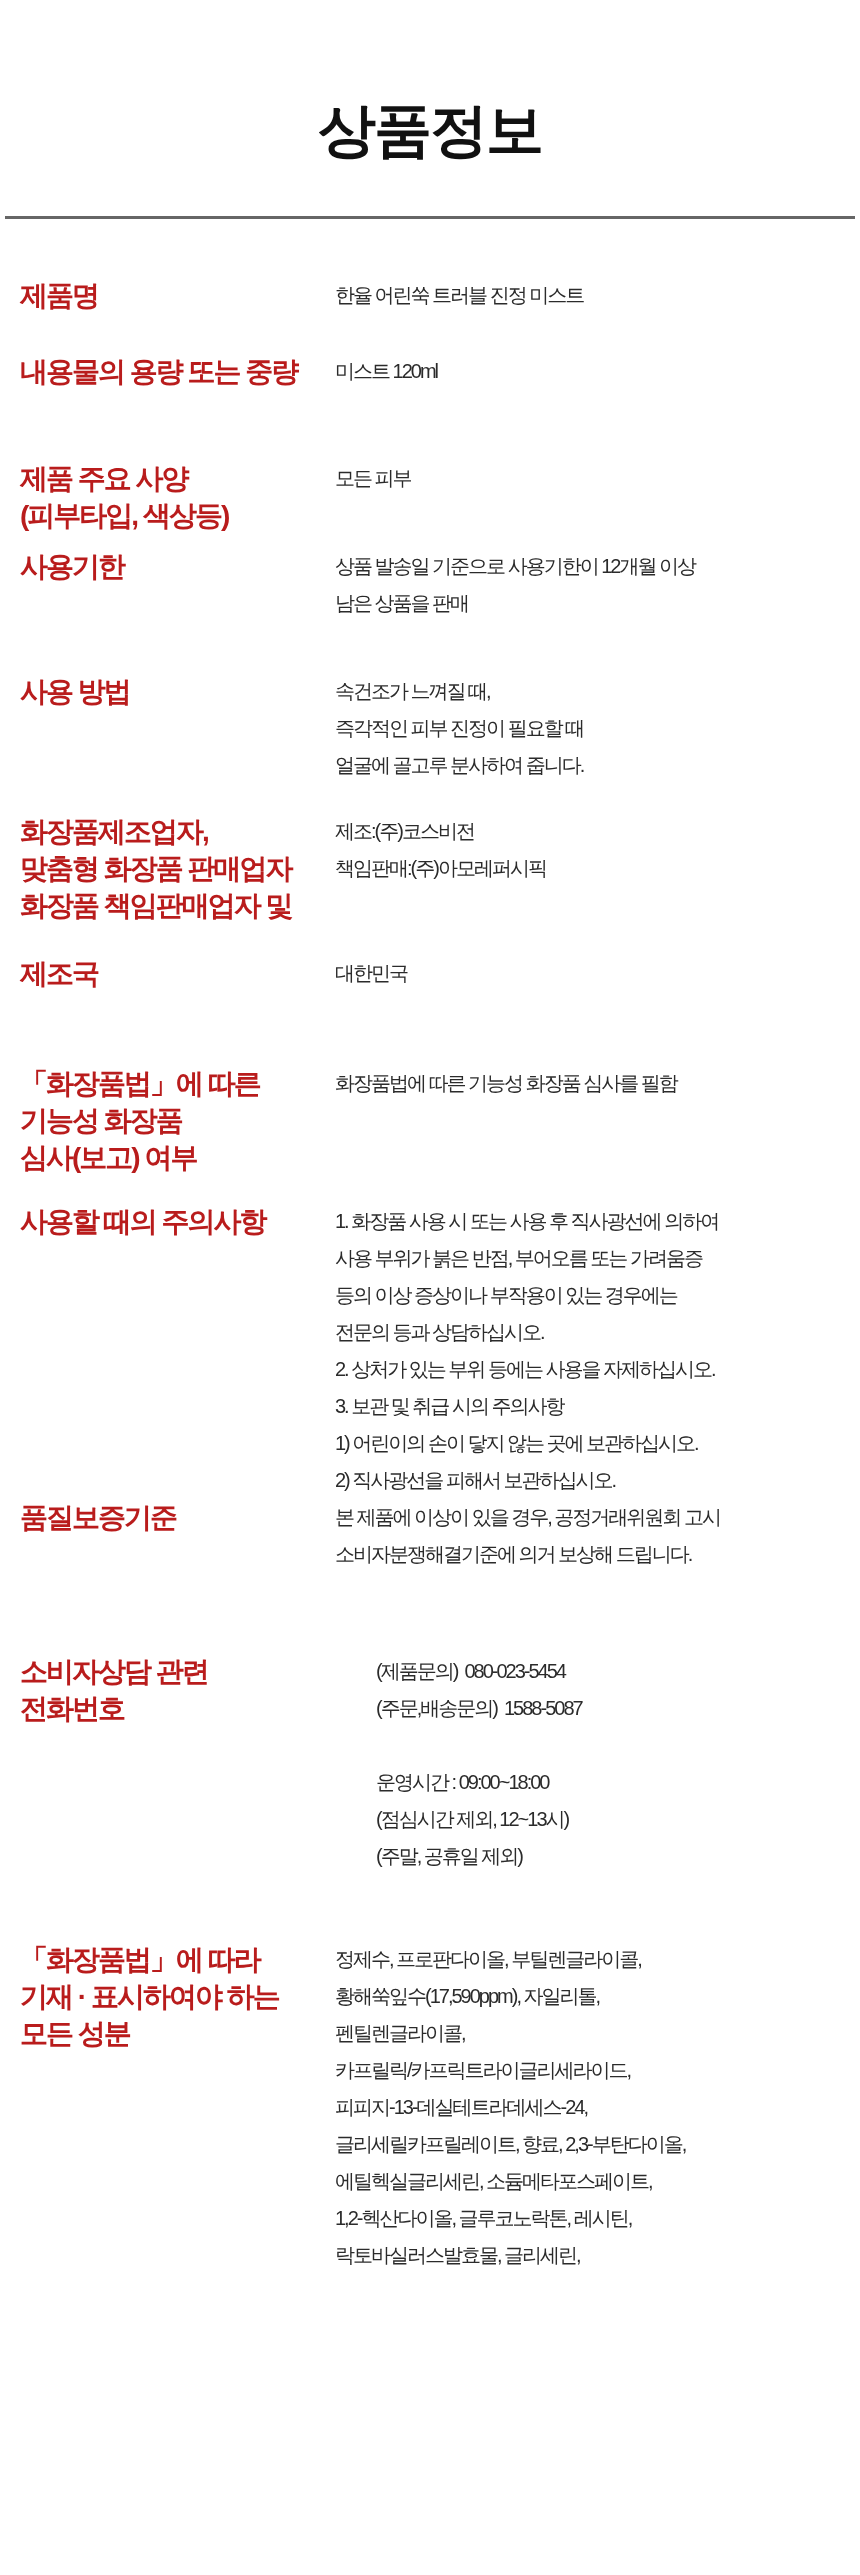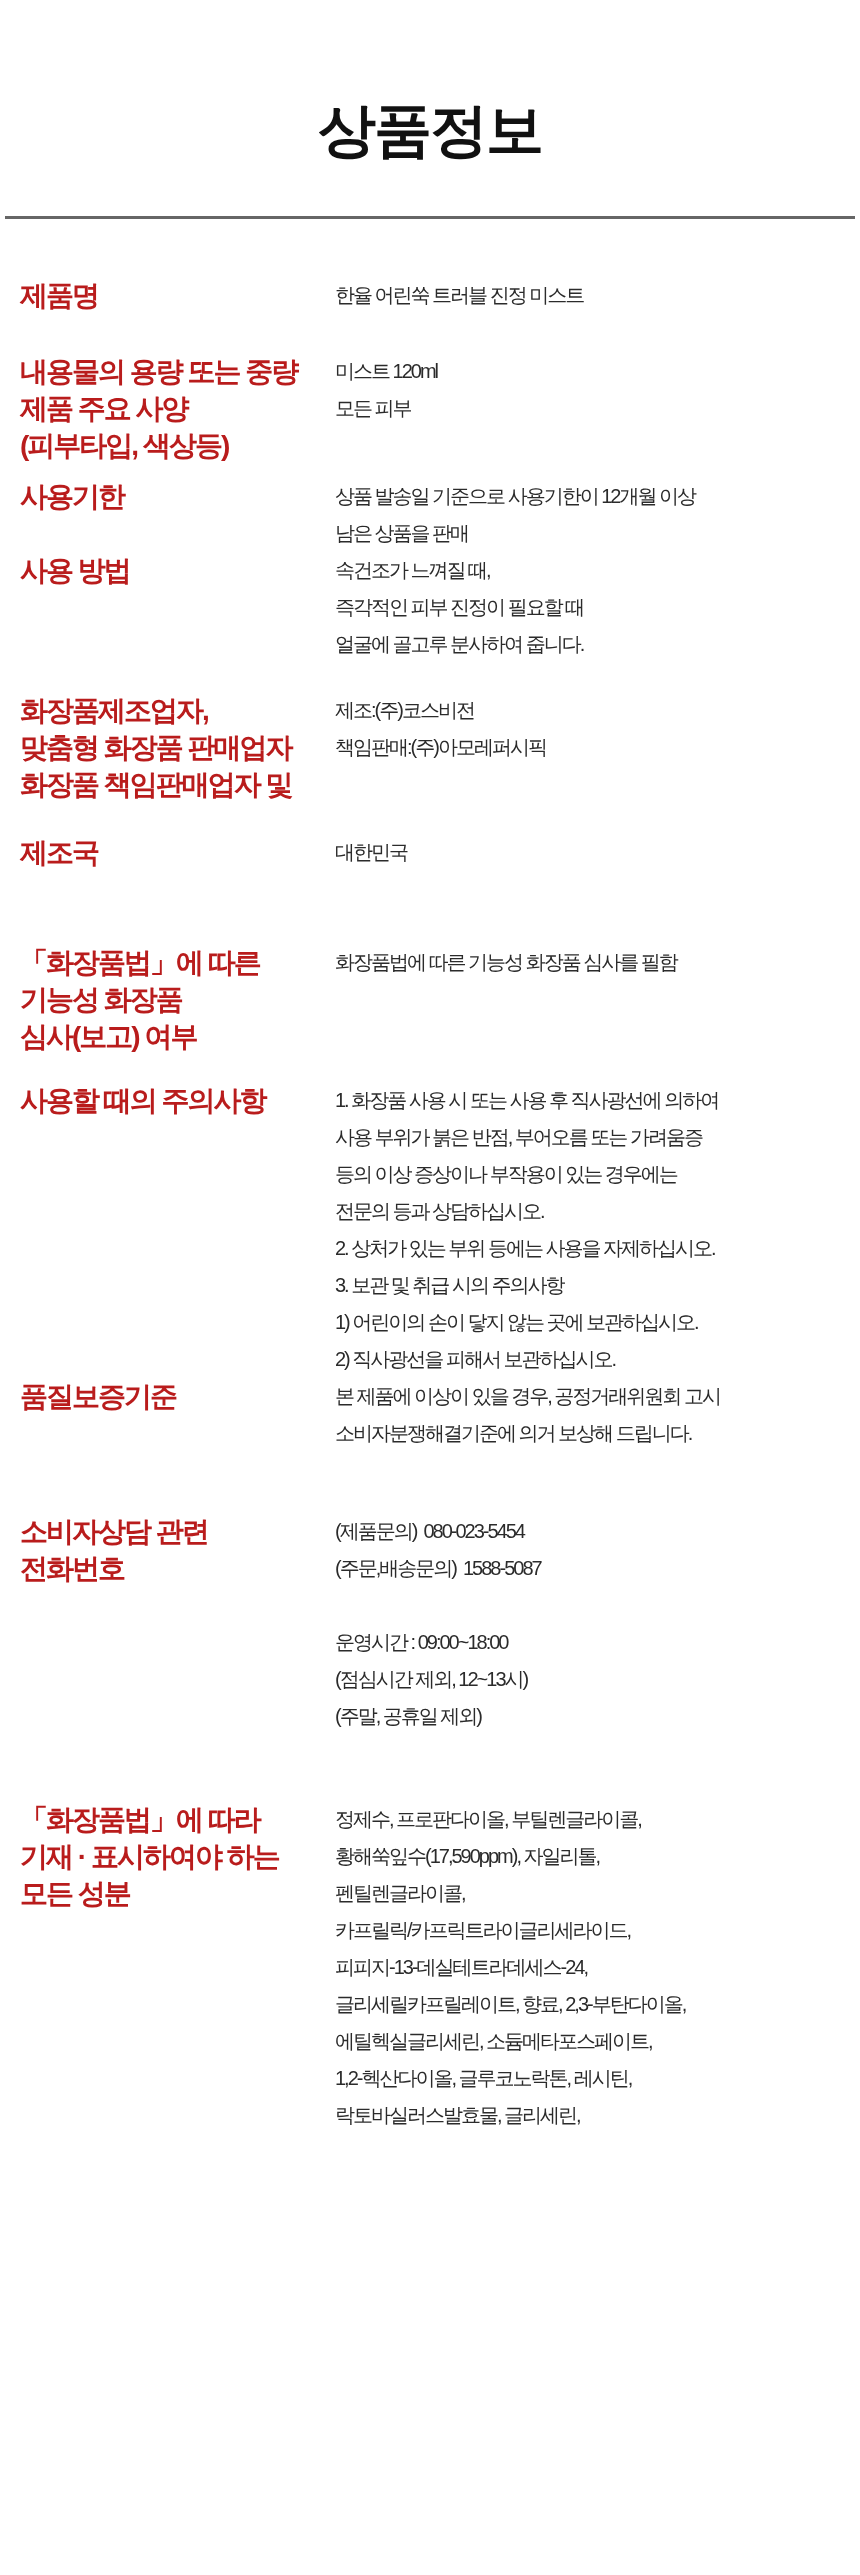--- a/index.html
+++ b/index.html
@@ -54,29 +54,29 @@
     letter-spacing: -2px;
     color: #2b2b2b;
   }
   .line {
     min-height: 37px;
     white-space: pre-wrap;
   }
   
   .row:nth-of-type(1)  { margin-top: 58px; }
   .row:nth-of-type(2)  { margin-top: 39px; }
-  .row:nth-of-type(3)  { }
+  .row:nth-of-type(3)  { margin-top: 70px; }
   .row:nth-of-type(4)  { margin-top: 14px; }
-  .row:nth-of-type(5)  { }
+  .row:nth-of-type(5)  { margin-top: 51px; }
   .row:nth-of-type(6)  { margin-top: 29px; }
   .row:nth-of-type(7)  { margin-top: 31px; }
   .row:nth-of-type(8)  { margin-top: 73px; }
   .row:nth-of-type(9)  { margin-top: 27px; }
   .row:nth-of-type(10) { }
-  .row:nth-of-type(11) { margin-top: 61px; }
+  .row:nth-of-type(11) { margin-top: 80px; gap: 41px; }
   .row:nth-of-type(12) { margin-top: 66px; }
 </style>
 </head>
 <body>
 
 <h1 class="page-title">상품정보</h1>
 
 <hr class="title-divider">
 
 <div class="info-table">

